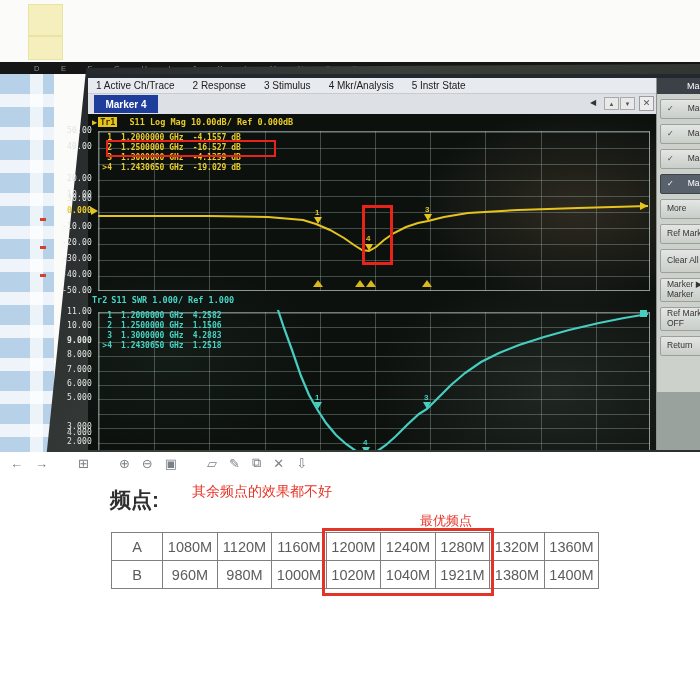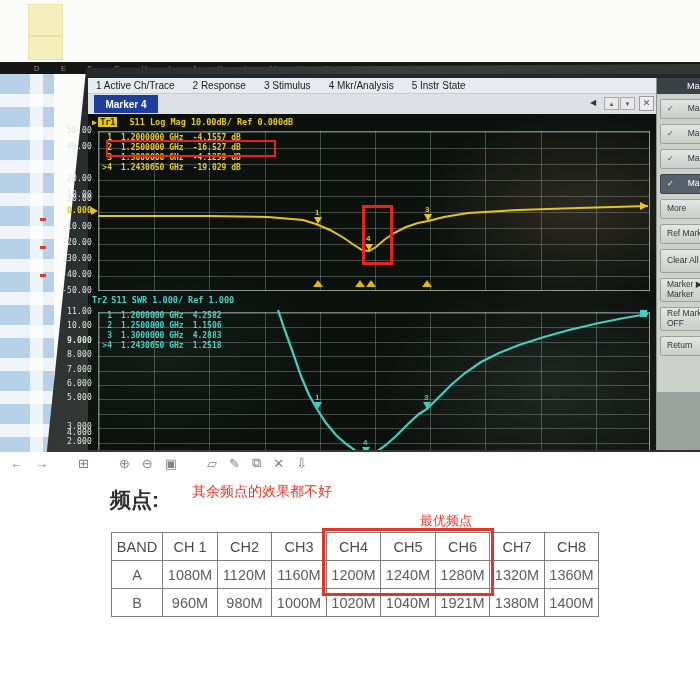--- a/index.html
+++ b/index.html
@@ -342,31 +342,20 @@
           <col style="width:55px;">
           <col style="width:54px;">
           <col style="width:55px;">
           <col style="width:54px;">
           <col style="width:55px;">
           <col style="width:54px;">
           <col style="width:55px;">
           <col style="width:54px;">
       </colgroup>
       <tbody>
-          <tr class="hdr">
-        <td>BAND</td>
-            <td>CH 1</td>
-            <td>CH2</td>
-            <td>CH3</td>
-            <td>CH4</td>
-            <td>CH5</td>
-            <td>CH6</td>
-            <td>CH7</td>
-            <td>CH8</td>
-      </tr>
       <tr>
         <td>A</td>
             <td>1080M</td>
             <td>1120M</td>
             <td>1160M</td>
             <td>1200M</td>
             <td>1240M</td>
             <td>1280M</td>
             <td>1320M</td>
             <td>1360M</td>

